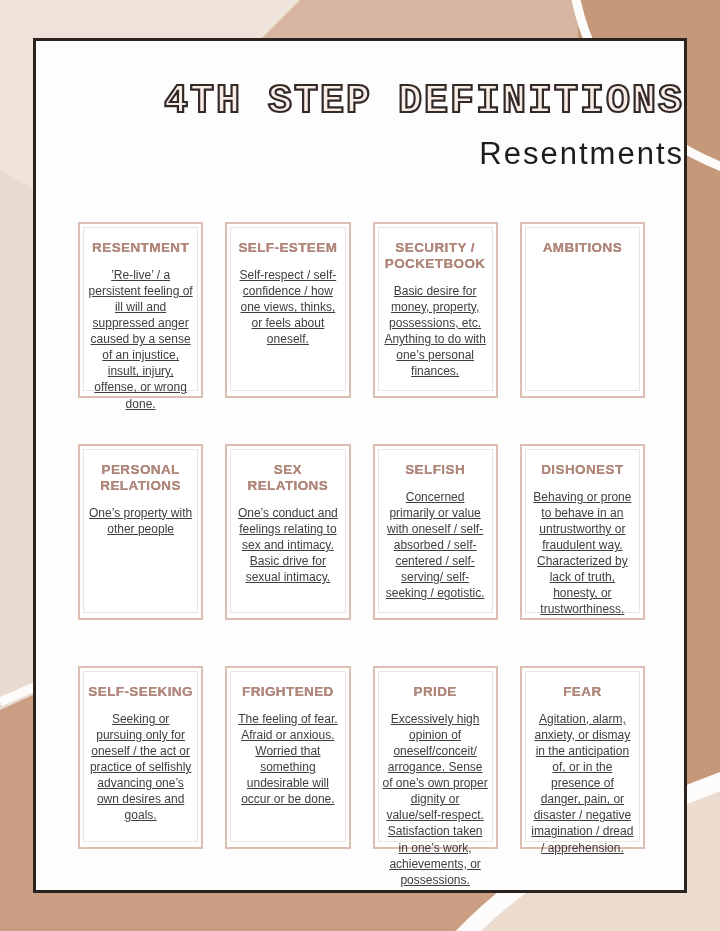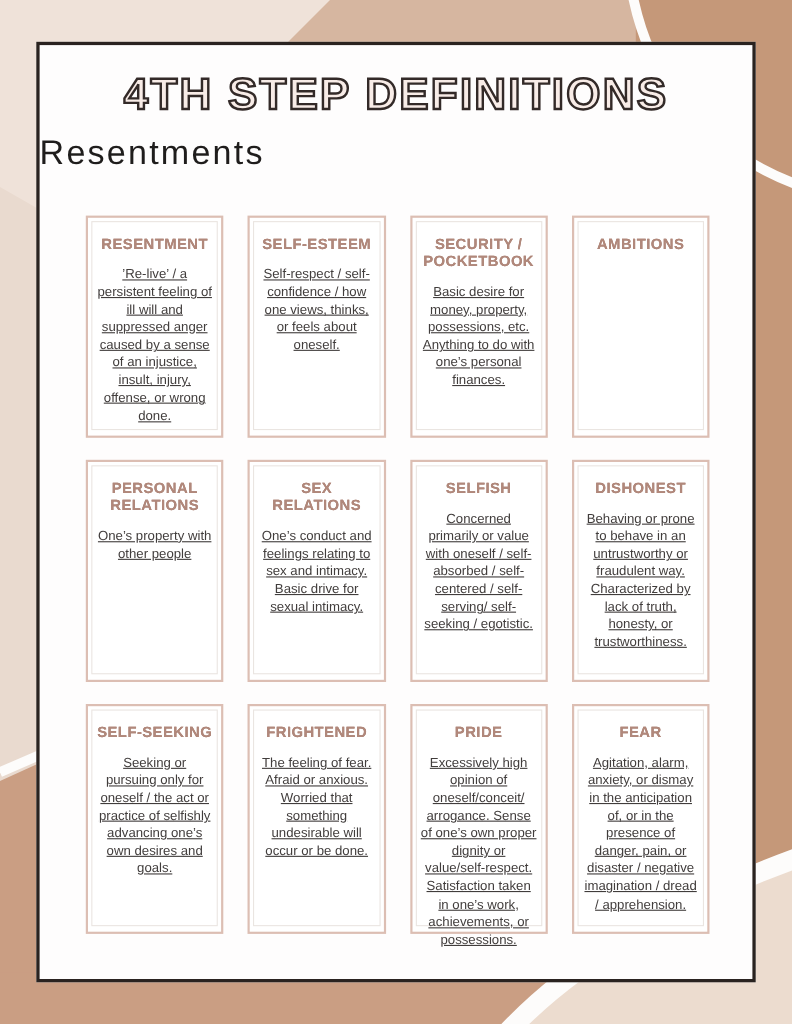--- a/index.html
+++ b/index.html
@@ -6,35 +6,36 @@
   .page{
     position:relative;width:720px;height:931px;overflow:hidden;
     font-family:"Liberation Sans",sans-serif;
   }
   .bg{position:absolute;inset:0;}
   .panel{
     position:absolute;left:33px;top:38px;width:654px;height:855px;
     box-sizing:border-box;background:#fefdfd;border:3px solid #2a2320;
   }
   .title{
-    margin-top:23px;text-align:center;font-size:40px;font-weight:bold;
+    margin-top:38px;text-align:right;font-size:40px;font-weight:bold;
     letter-spacing:2px;color:#f8ece7;
     -webkit-text-stroke:2.2px #332a28;
     white-space:nowrap;
+    font-family:Liberation Mono, monospace;
   }
   .subtitle{
-    text-align:left;font-size:31px;letter-spacing:2px;color:#1f1d1c;
+    text-align:right;font-size:31px;letter-spacing:2px;color:#1f1d1c;
     margin-top:12px;font-weight:500;
   }
   .grid{
     position:absolute;left:42px;top:155px;width:567px;
     display:grid;grid-template-columns:repeat(4,1fr);
     grid-template-rows:202px 202px 209px;gap:20px 22px;
   }
-  .card{border:2px solid #dcbeb3;background:#fff;box-sizing:border-box;}
+  .card{border:2px solid #dcbeb3;background:#fff;box-sizing:border-box;margin-top:26px;}
   .card-inner{
     border:1px solid #eae5e1;margin:3px;height:calc(100% - 8px);
     box-sizing:border-box;padding:12px 4px 6px 4px;
     display:flex;flex-direction:column;align-items:center;text-align:center;
   }
   .card-title{
     color:#b1887b;font-weight:bold;font-size:13.5px;letter-spacing:.4px;
     line-height:1.18;margin-bottom:11px;text-transform:uppercase;
     text-shadow:0 0 .6px #9c7265;
   }

